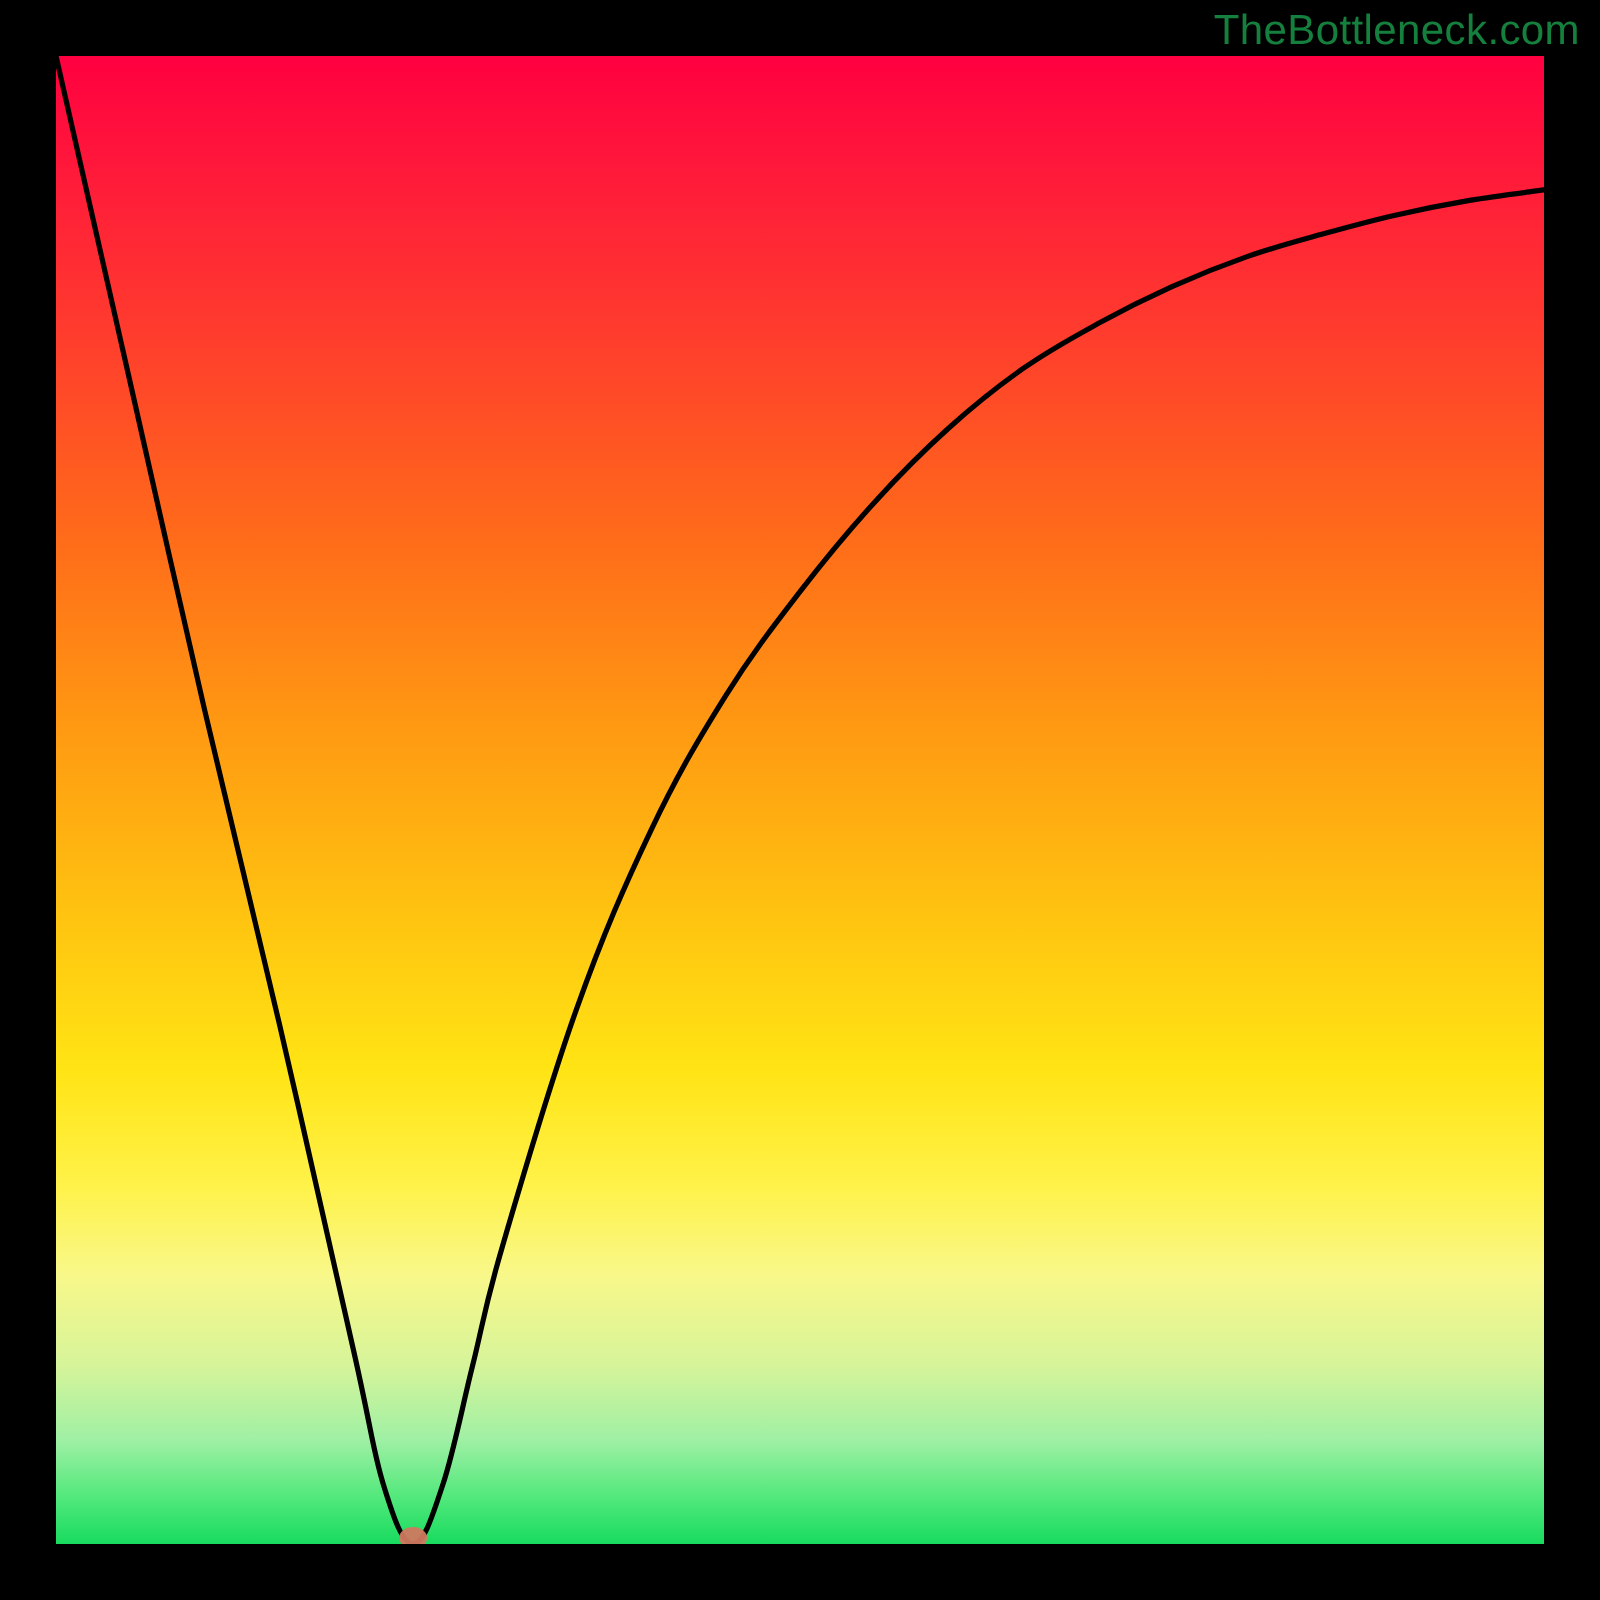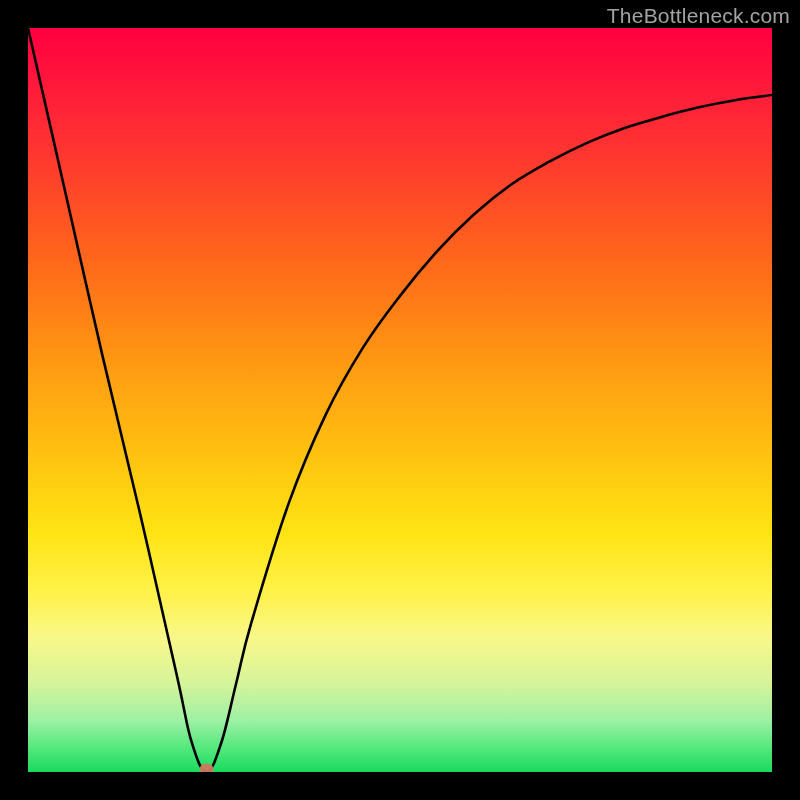--- a/index.html
+++ b/index.html
@@ -46,21 +46,21 @@
     );
   }
   svg.curve-layer {
     position: absolute;
     inset: 0;
   }
   .watermark {
     position: absolute;
     top: 4px;
     right: 10px;
-    color: #a3a3a3;
+    color: #15803d;
     font-size: 21px;
     letter-spacing: 0.2px;
     font-weight: 500;
     user-select: none;
     text-align: right;
   }
 </style>
 </head>
 <body>
 

